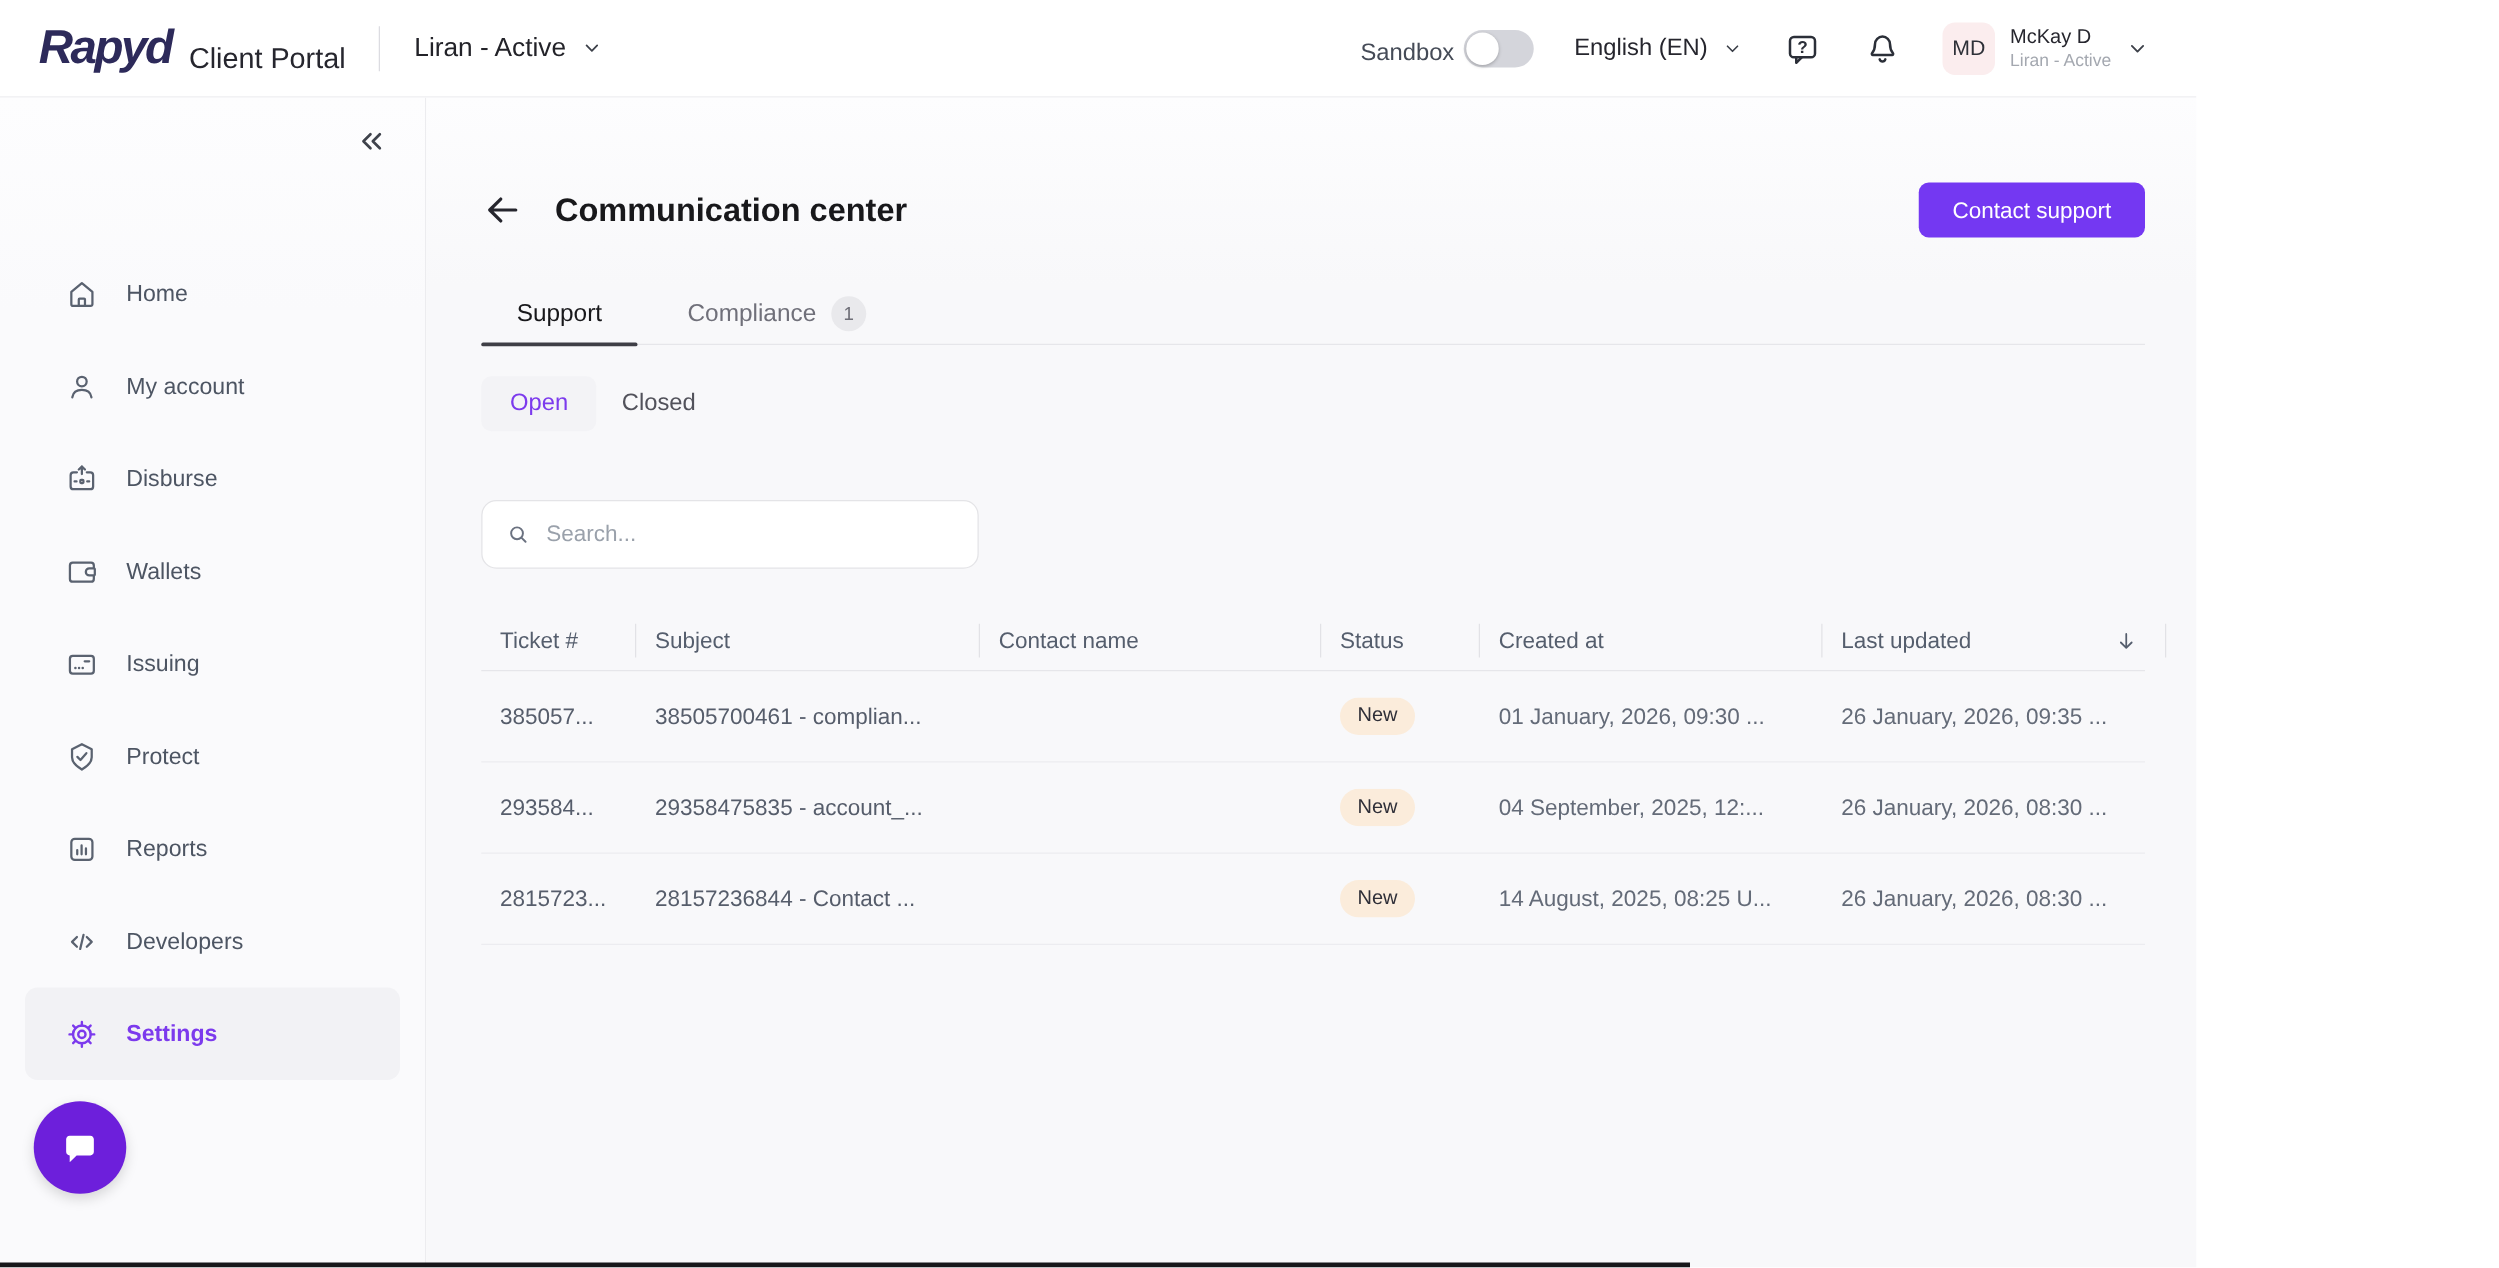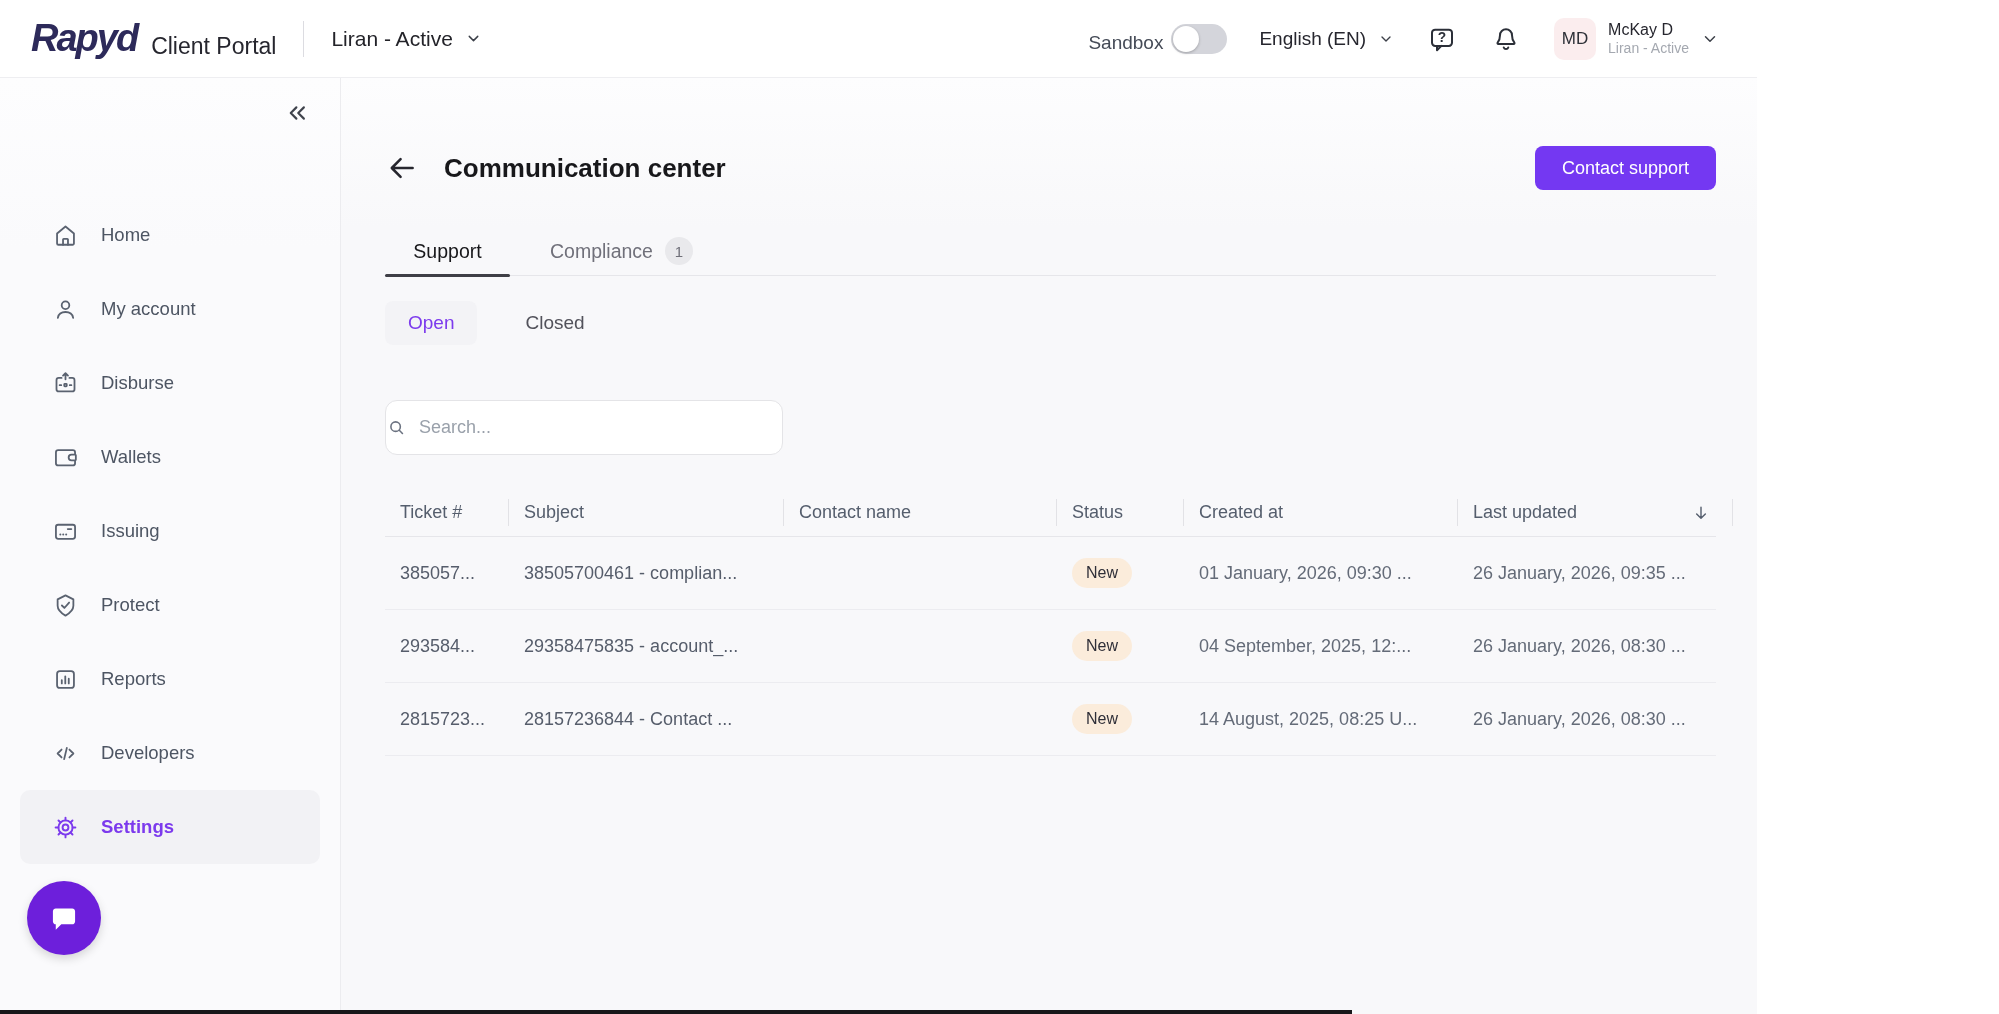--- a/index.html
+++ b/index.html
@@ -65,28 +65,28 @@
   .tabs { margin-top:37px; display:flex; border-bottom:1px solid #E6E6EA; }
   .tab { height:48px; display:flex; align-items:center; justify-content:center; gap:12px;
          font-size:19.5px; cursor:pointer; position:relative; }
   .tab.active { color:#18181B; font-weight:500; min-width:125px; }
   .tab.active::after { content:""; position:absolute; left:0; right:0; bottom:-2px; height:3px;
                        background:#3F3F46; border-radius:2px; }
   .tab.inactive { color:#70707A; margin-left:30px; padding:0 10px; }
   .tab-badge { min-width:28px; height:28px; padding:0 8px; border-radius:14px; background:#E9E9EC;
                color:#6F6F78; font-size:15px; display:flex; align-items:center; justify-content:center; }
 
-  .filters { margin-top:25px; display:flex; align-items:center; gap:44px; }
+  .filters { margin-top:25px; display:flex; align-items:center; gap:16px; }
   .chip { height:44px; padding:0 23px; border-radius:8px; display:flex; align-items:center;
           font-size:19px; cursor:pointer; }
   .chip.on { background:#F3F3F6; color:#7C3AED; font-weight:500; }
   .chip.off { color:#52525B; padding:0 4px; }
 
   .searchbox { margin-top:55px; width:398px; height:55px; background:#fff; border:1px solid #E4E4E7;
-               border-radius:12px; display:flex; align-items:center; padding:0 0; gap:12px; }
+               border-radius:12px; display:flex; align-items:center; padding:0 18px; gap:12px; }
   .searchbox svg { width:21px; height:21px; color:#6B7280; flex:none; }
   .searchbox input { border:none; outline:none; flex:1; font-size:18px; color:#3B3F46;
                      font-family:inherit; background:transparent; }
   .searchbox input::placeholder { color:#9AA1AB; }
 
   .table { margin-top:34px; }
   .t-head, .t-row { display:grid; grid-template-columns:124px 275px 273px 127px 274px 275px 1fr;
                     align-items:center; }
   .t-head { height:48px; border-bottom:1px solid #E6E6EA; }
   .th { font-size:18px; color:#555E6D; padding-left:15px; position:relative; height:100%;

